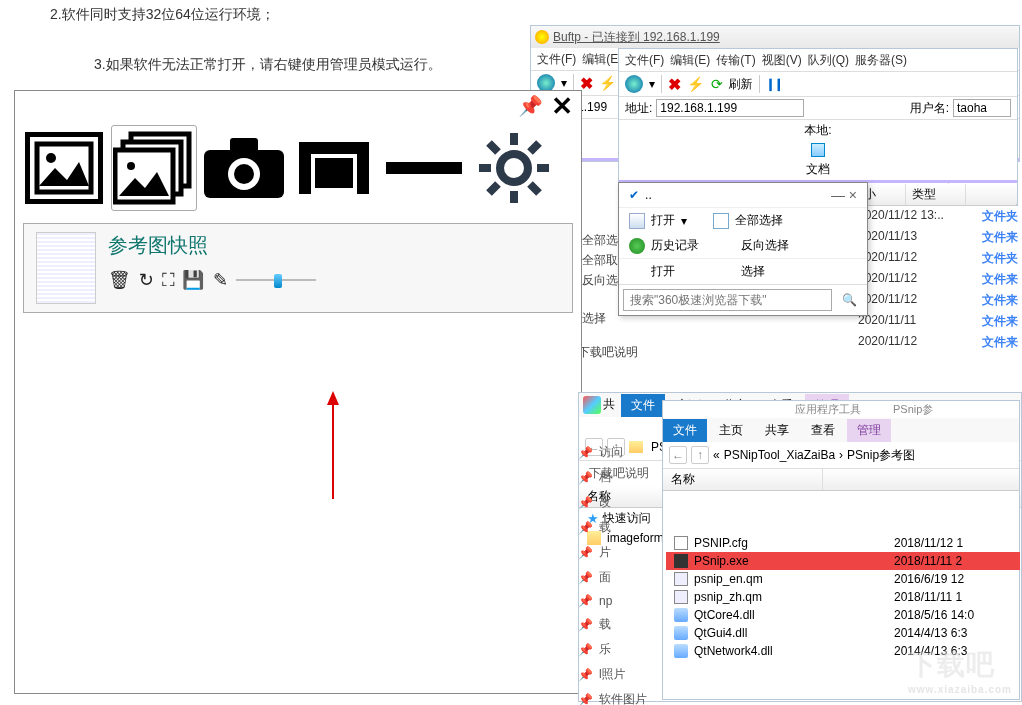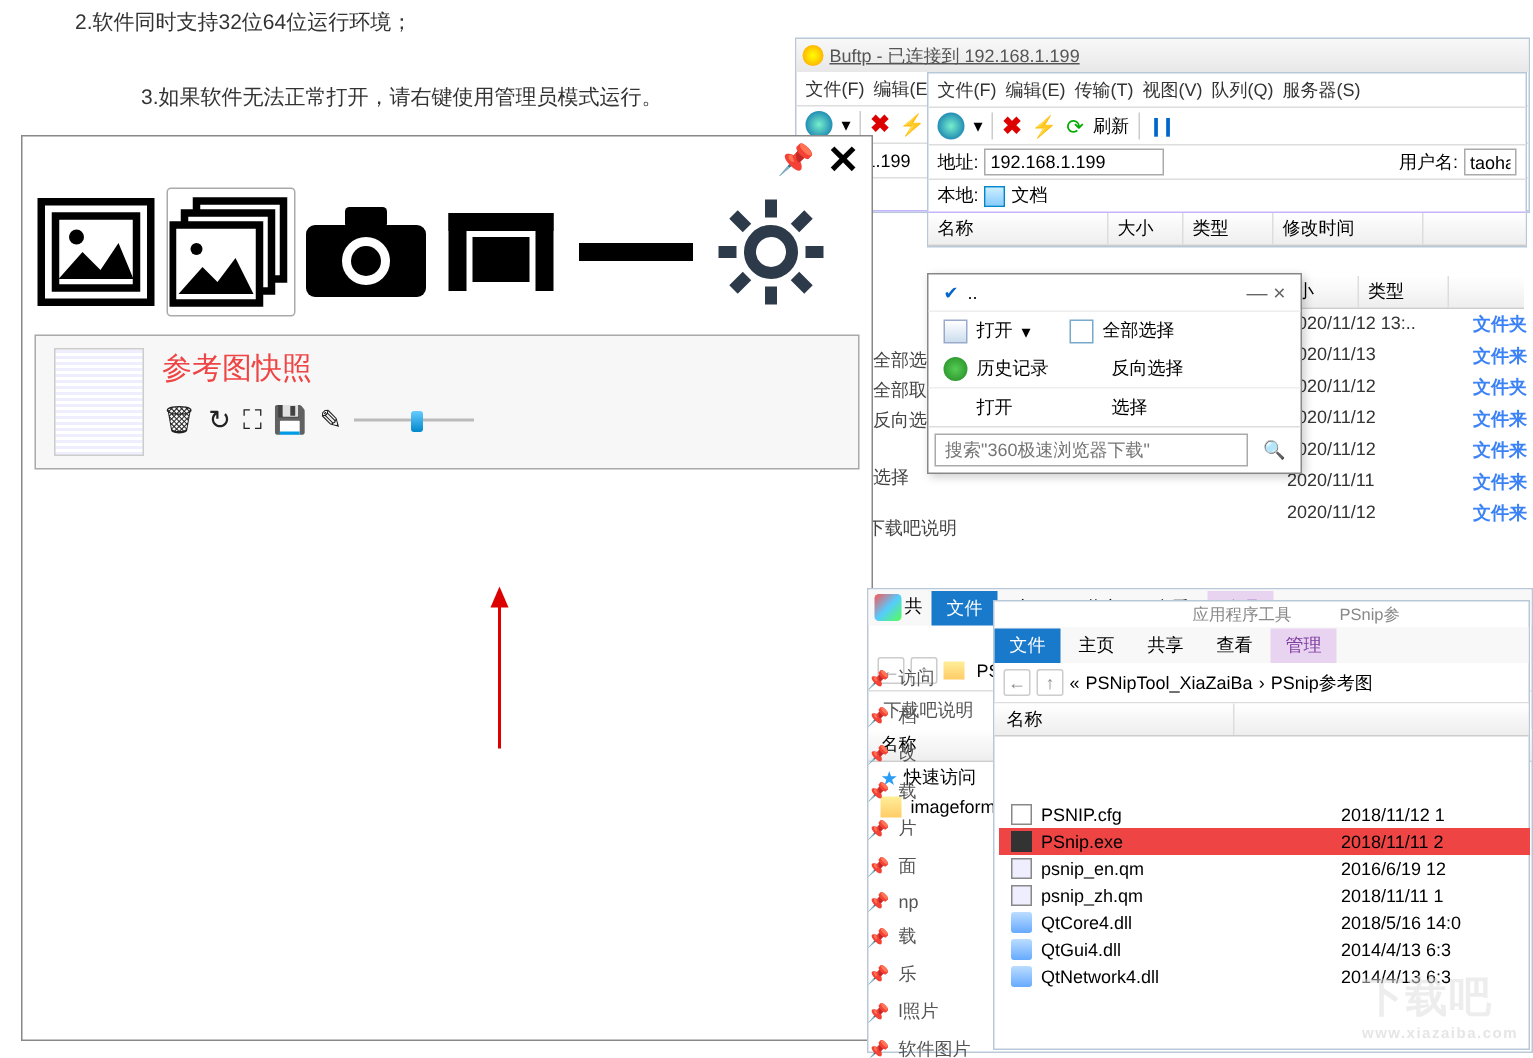--- a/index.html
+++ b/index.html
@@ -20,21 +20,21 @@
 .tb-icon { width: 18px; height: 18px; display: inline-block; }
 .tb-globe { background: radial-gradient(circle,#7ec,#06a); border-radius: 50%; }
 .tb-x { color: #d00; font-weight: bold; font-size: 16px; }
 .tb-bolt { color: #fa0; font-size: 14px; }
 .tb-refresh { color: #0a0; font-size: 14px; }
 .tb-ii { color: #06c; letter-spacing: -2px; font-weight: bold; }
 .tb-key { color: #a80; }
 .tb-sep { width: 1px; height: 18px; background: #ccc; }
 .addrbar { display: flex; align-items: center; gap: 4px; padding: 2px 6px; font-size: 12px; border-bottom: 1px solid #ddd; }
 .addrbar input { border: 1px solid #aaa; padding: 1px 3px; font-size: 12px; }
-.pathbar { display: flex; align-items: center; gap: 4px; padding: 2px 6px; font-size: 12px; border-bottom: 1px solid #c4b5fd; }
+.pathbar { display: flex; align-items: center; gap: 4px; padding: 2px 6px; font-size: 12px; border-bottom: 3px solid #c4b5fd; flex-direction: column; }
 .doc-icon { width: 14px; height: 14px; background: linear-gradient(#cef,#8cf); border: 1px solid #08c; display: inline-block; }
 .listhdr { display: flex; background: linear-gradient(#fff,#eee); border-bottom: 1px solid #ccc; font-size: 12px; }
 .listhdr div { border-right: 1px solid #ddd; padding: 2px 6px; }
 .folder-icon { width: 14px; height: 12px; background: linear-gradient(#fe9,#fc6); display: inline-block; margin-right: 4px; }
 
 
 .explorer-pop { position: absolute; left: 618px; top: 182px; width: 250px; background: #fff; border: 1px solid #888; box-shadow: 2px 2px 6px rgba(0,0,0,.2); }
 .explorer-pop .row { display: flex; align-items: center; gap: 6px; padding: 4px 10px; font-size: 12px; }
 .explorer-pop .sep { height: 1px; background: #eee; }
 .pop-icon { width: 16px; height: 16px; display: inline-block; }
@@ -48,21 +48,21 @@
 
 .psnip { position: absolute; left: 14px; top: 90px; width: 568px; height: 604px; border: 1px solid #888; background: #fff; }
 .psnip-topbar { height: 30px; display: flex; justify-content: flex-end; align-items: center; padding: 2px 8px; gap: 8px; }
 .psnip-topbar .pin { font-size: 20px; }
 .psnip-topbar .close { font-size: 26px; font-weight: bold; }
 .psnip-toolbar { display: flex; align-items: center; gap: 4px; padding: 4px 6px; }
 .psnip-toolbar .bigicon { width: 86px; height: 86px; display: flex; align-items: center; justify-content: center; }
 .psnip-toolbar .bordered { border: 1px solid #aaa; border-radius: 3px; }
 .psnip-card { margin: 8px; border: 1px solid #aaa; padding: 8px 12px; display: flex; gap: 12px; align-items: flex-start; background: #f7f7f7; }
 .psnip-thumb { width: 60px; height: 72px; border: 1px solid #ccc; background: repeating-linear-gradient(0deg,#eef,#eef 2px,#fff 2px,#fff 4px); }
-.psnip-card-title { font-size: 20px; color: #ef4444; margin-bottom: 10px; }
+.psnip-card-title { font-size: 20px; color: #0f766e; margin-bottom: 10px; }
 .psnip-tools { display: flex; align-items: center; gap: 8px; font-size: 18px; color: #222; }
 .psnip-slider { width: 80px; height: 12px; position: relative; display: inline-block; }
 .psnip-slider .track { position: absolute; top: 5px; left: 0; right: 0; height: 2px; background: #bbb; }
 .psnip-slider .thumb { position: absolute; top: 0; left: 38px; width: 8px; height: 14px; background: linear-gradient(#6cf,#08c); border-radius: 2px; }
 .red-arrow { position: absolute; left: 308px; top: 300px; width: 20px; height: 110px; pointer-events: none; }
 
 
 .filewin { position: absolute; border: 1px solid #b8c8d8; background: #fff; font-size: 12px; }
 .filewin.w1 { left: 578px; top: 392px; width: 444px; height: 310px; }
 .filewin.w2 { left: 662px; top: 400px; width: 358px; height: 300px; }
@@ -164,23 +164,23 @@
     <span class="tb-sep"></span>
     <span class="tb-x">✖</span>
     <span class="tb-bolt">⚡</span>
     <span class="tb-refresh">⟳</span>
     <span>刷新</span>
     <span class="tb-sep"></span>
     <span class="tb-ii">❙❙</span>
   </div>
   <div class="addrbar">
     <span>地址:</span>
-    <input style="width: 120px;" value="192.168.1.199">
+    <input style="width: 148px;" value="192.168.1.199">
     <span style="margin-left:auto">用户名:</span>
-    <input style="width: 35px;" value="taoha">
+    <input style="width: 58px;" value="taoha">
   </div>
   <div class="pathbar">
     <span>本地:</span>
     <span class="doc-icon"></span>
     <span>文档</span>
   </div>
   <div class="listhdr">
     <div style="width:120px">名称</div>
     <div style="width:50px">大小</div>
     <div style="width:60px">类型</div>

